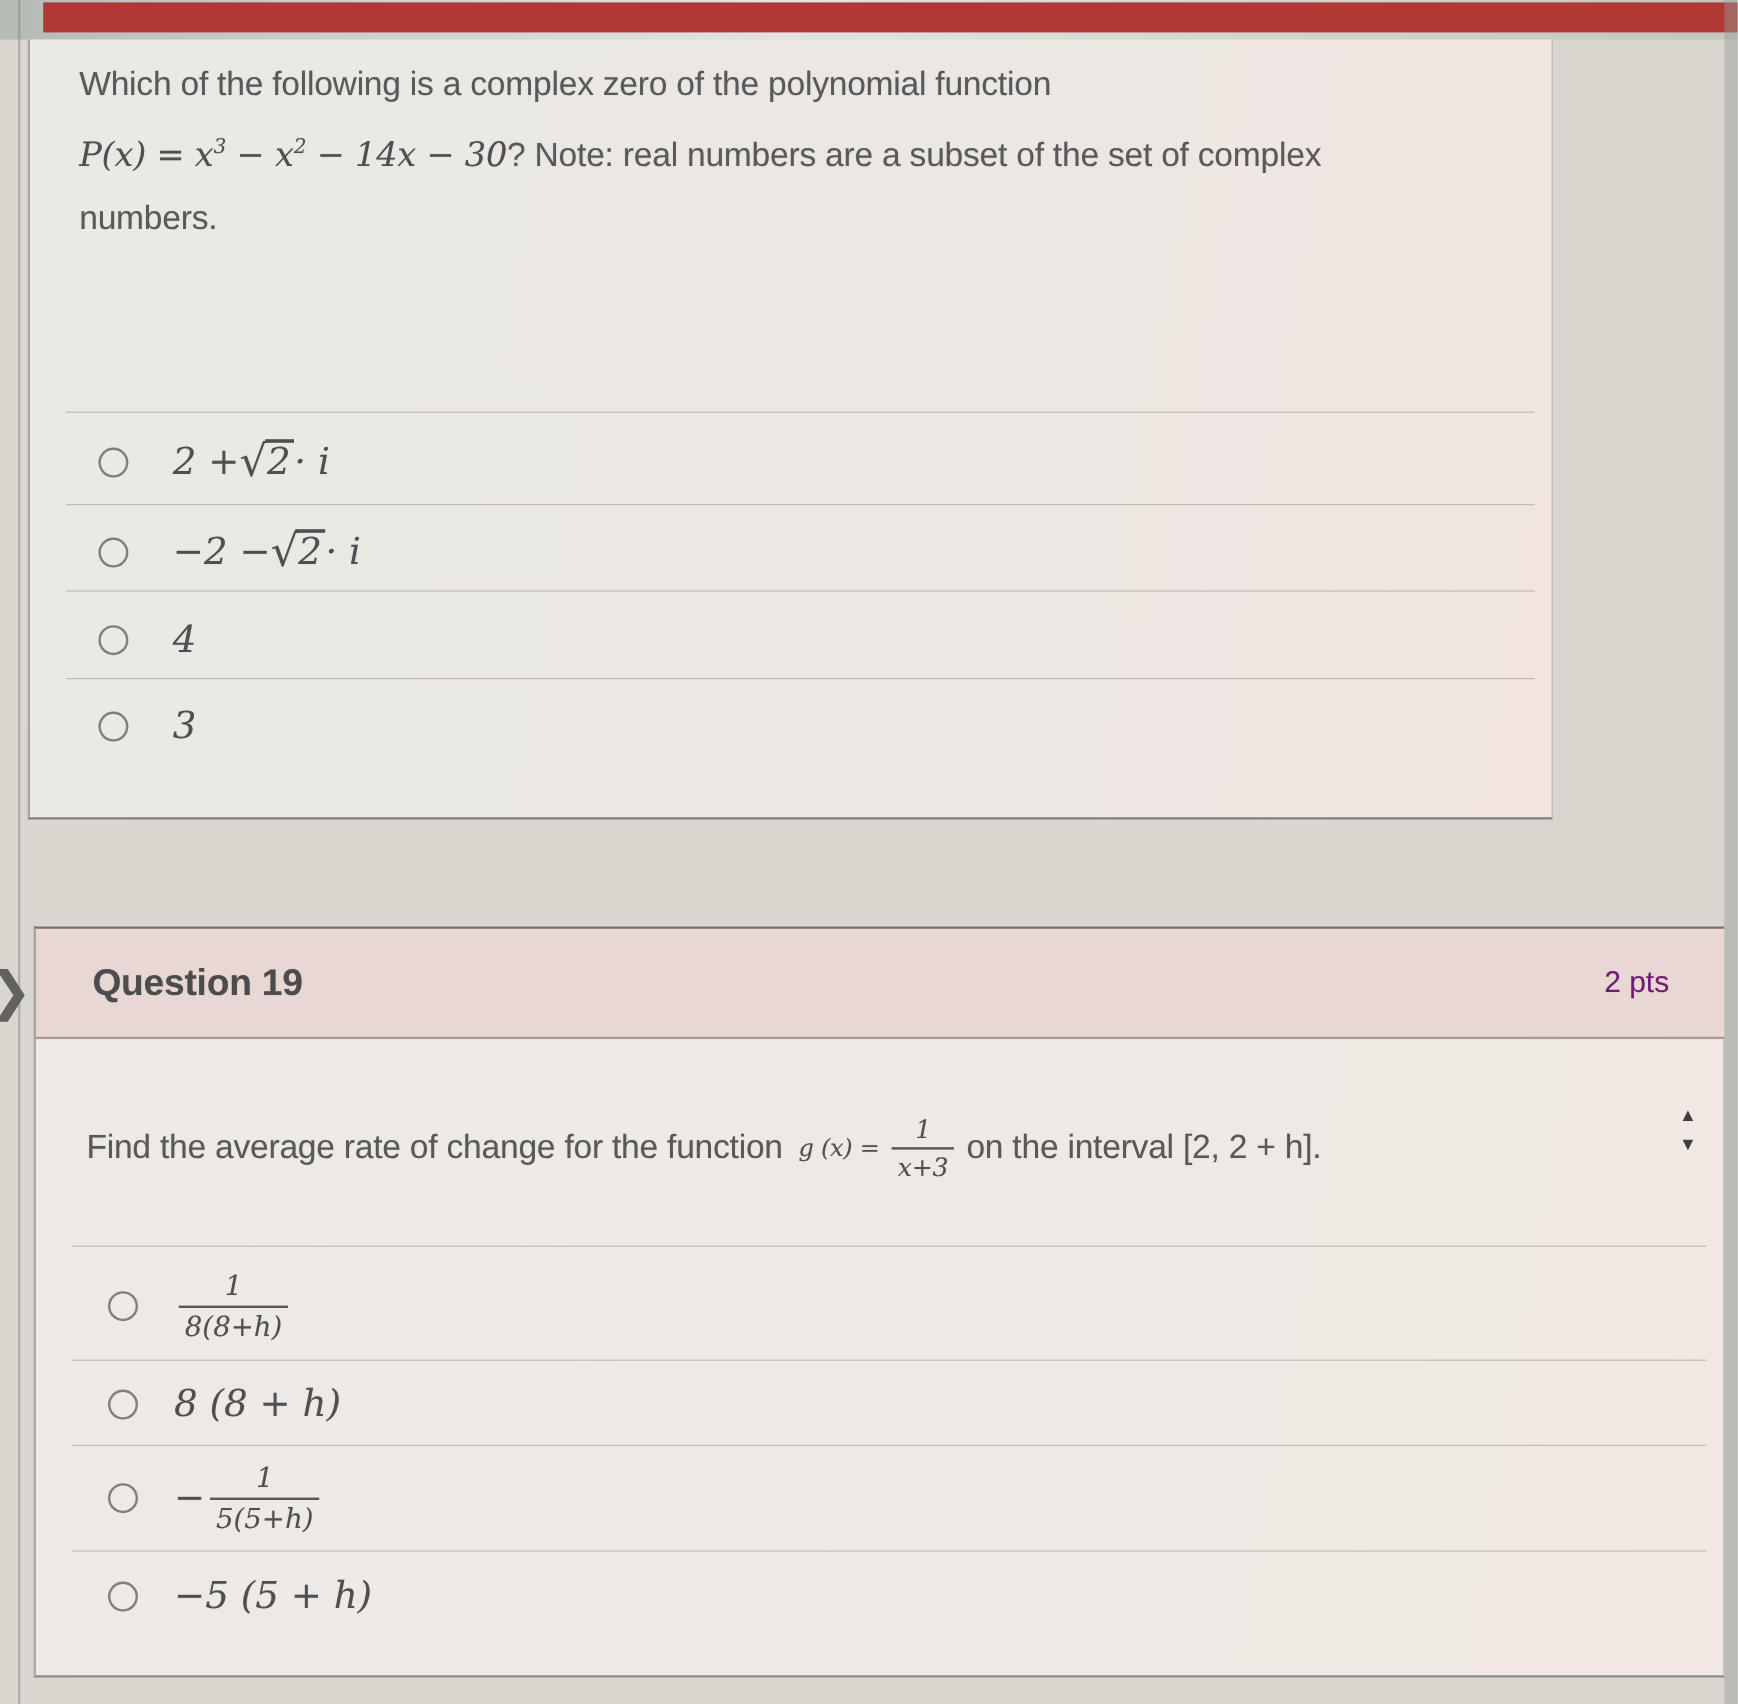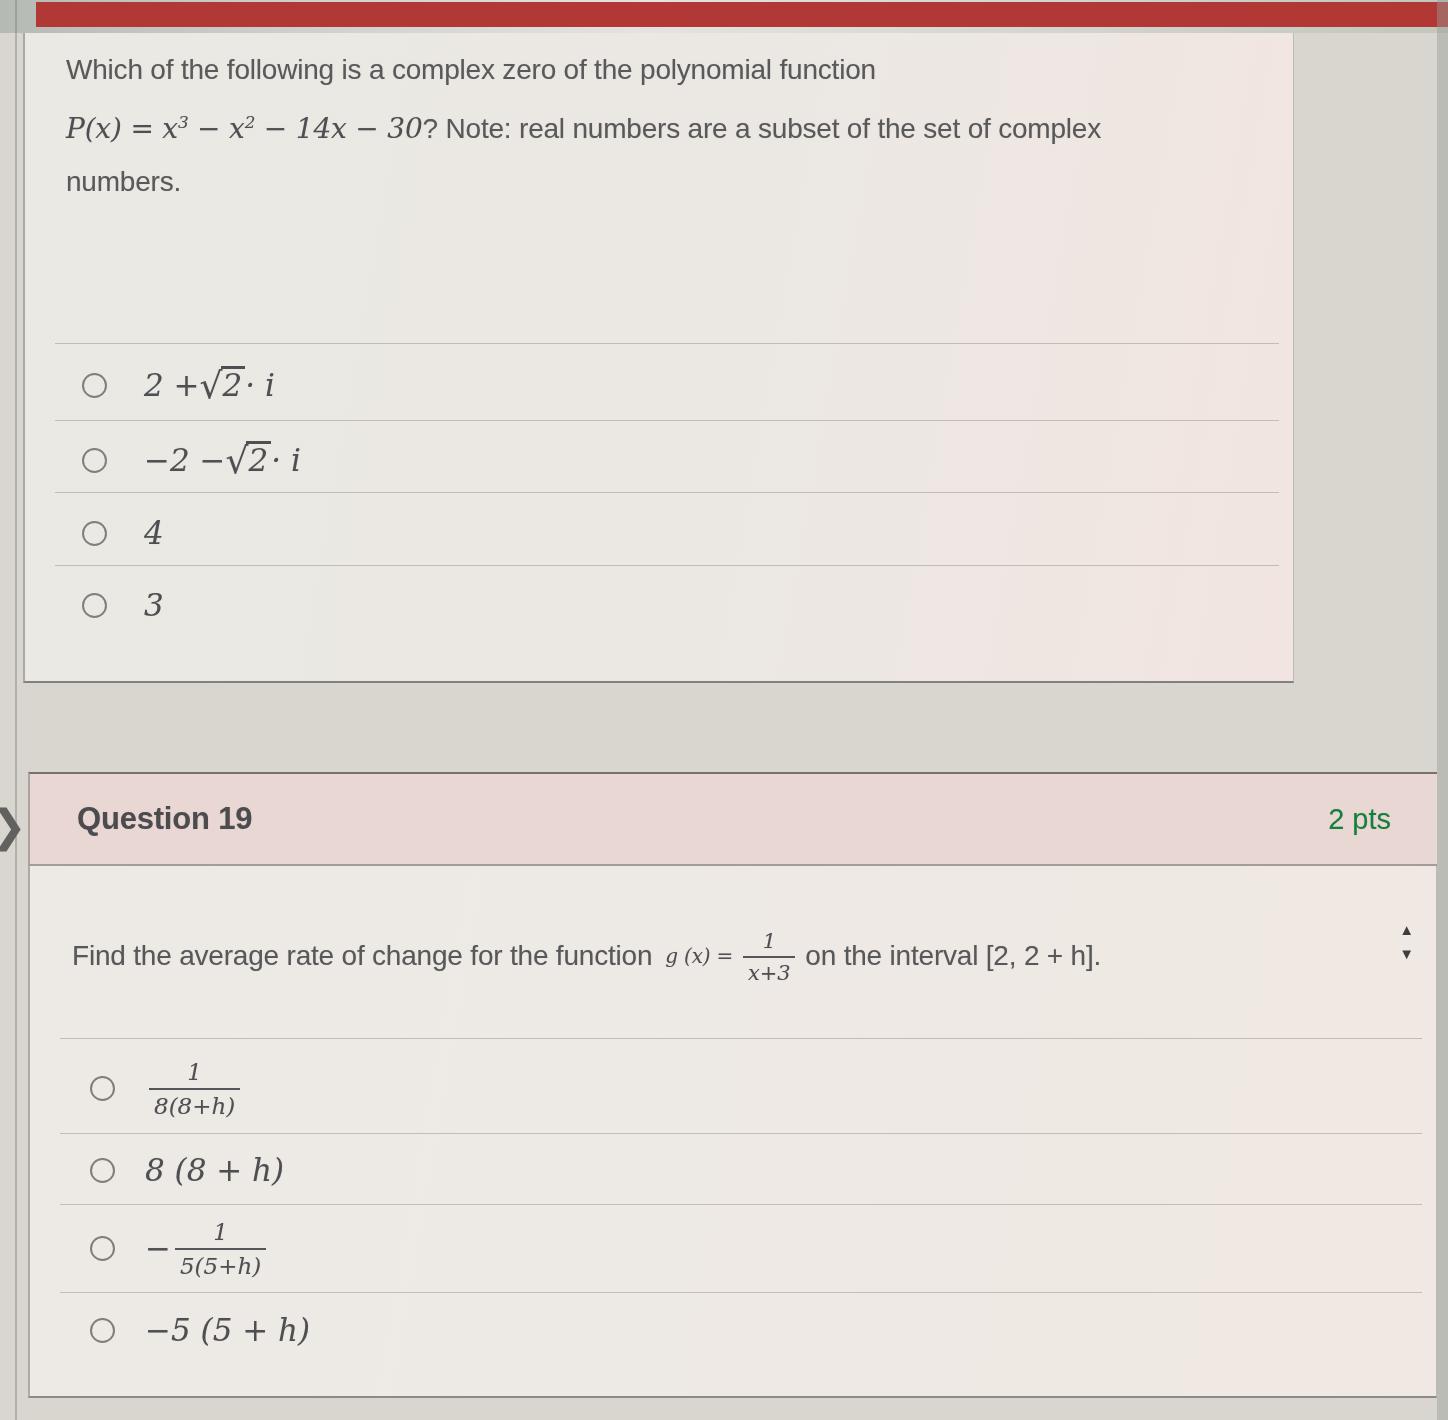--- a/index.html
+++ b/index.html
@@ -40,21 +40,21 @@
   .edge-chevron{position:absolute;left:-10px;top:800px;font-size:44px;color:#61615f;}
 
   .q19head{position:absolute;left:28px;top:772px;width:1409px;height:94px;box-sizing:border-box;
     background:#e9d7d3;
     border-top:2px solid rgba(90,90,85,0.8);
     border-bottom:2px solid rgba(120,118,112,0.6);
     border-left:2px solid rgba(118,118,114,0.55);
     display:flex;align-items:center;justify-content:space-between;padding:0 46px 0 47px;}
   .qtitle{font-size:31px;font-weight:bold;color:#4c4c4f;letter-spacing:-0.2px;
     text-shadow:0 0 1px rgba(90,90,90,0.25);}
-  .qpts{font-size:29px;color:#15803d;text-shadow:0 0 1px rgba(90,90,90,0.25);}
+  .qpts{font-size:25px;color:#701a75;text-shadow:0 0 1px rgba(90,90,90,0.25);}
 
   .q19body{position:absolute;left:28px;top:866px;width:1409px;height:532px;box-sizing:border-box;
     background:linear-gradient(100deg,#edeae5 0%,#eee9e4 60%,#f0e8e3 100%);
     border-left:2px solid rgba(118,118,114,0.55);
     border-right:1px solid rgba(140,138,132,0.5);
     border-bottom:2px solid rgba(100,100,94,0.7);}
   .stem19{position:absolute;left:42px;top:48px;height:84px;display:flex;align-items:center;
     font-size:28px;color:#58585a;letter-spacing:-0.2px;text-shadow:0 0 1px rgba(90,90,90,0.25);}
 
   .frac{display:inline-flex;flex-direction:column;align-items:center;margin:0 10px;transform:translateY(2px);}

